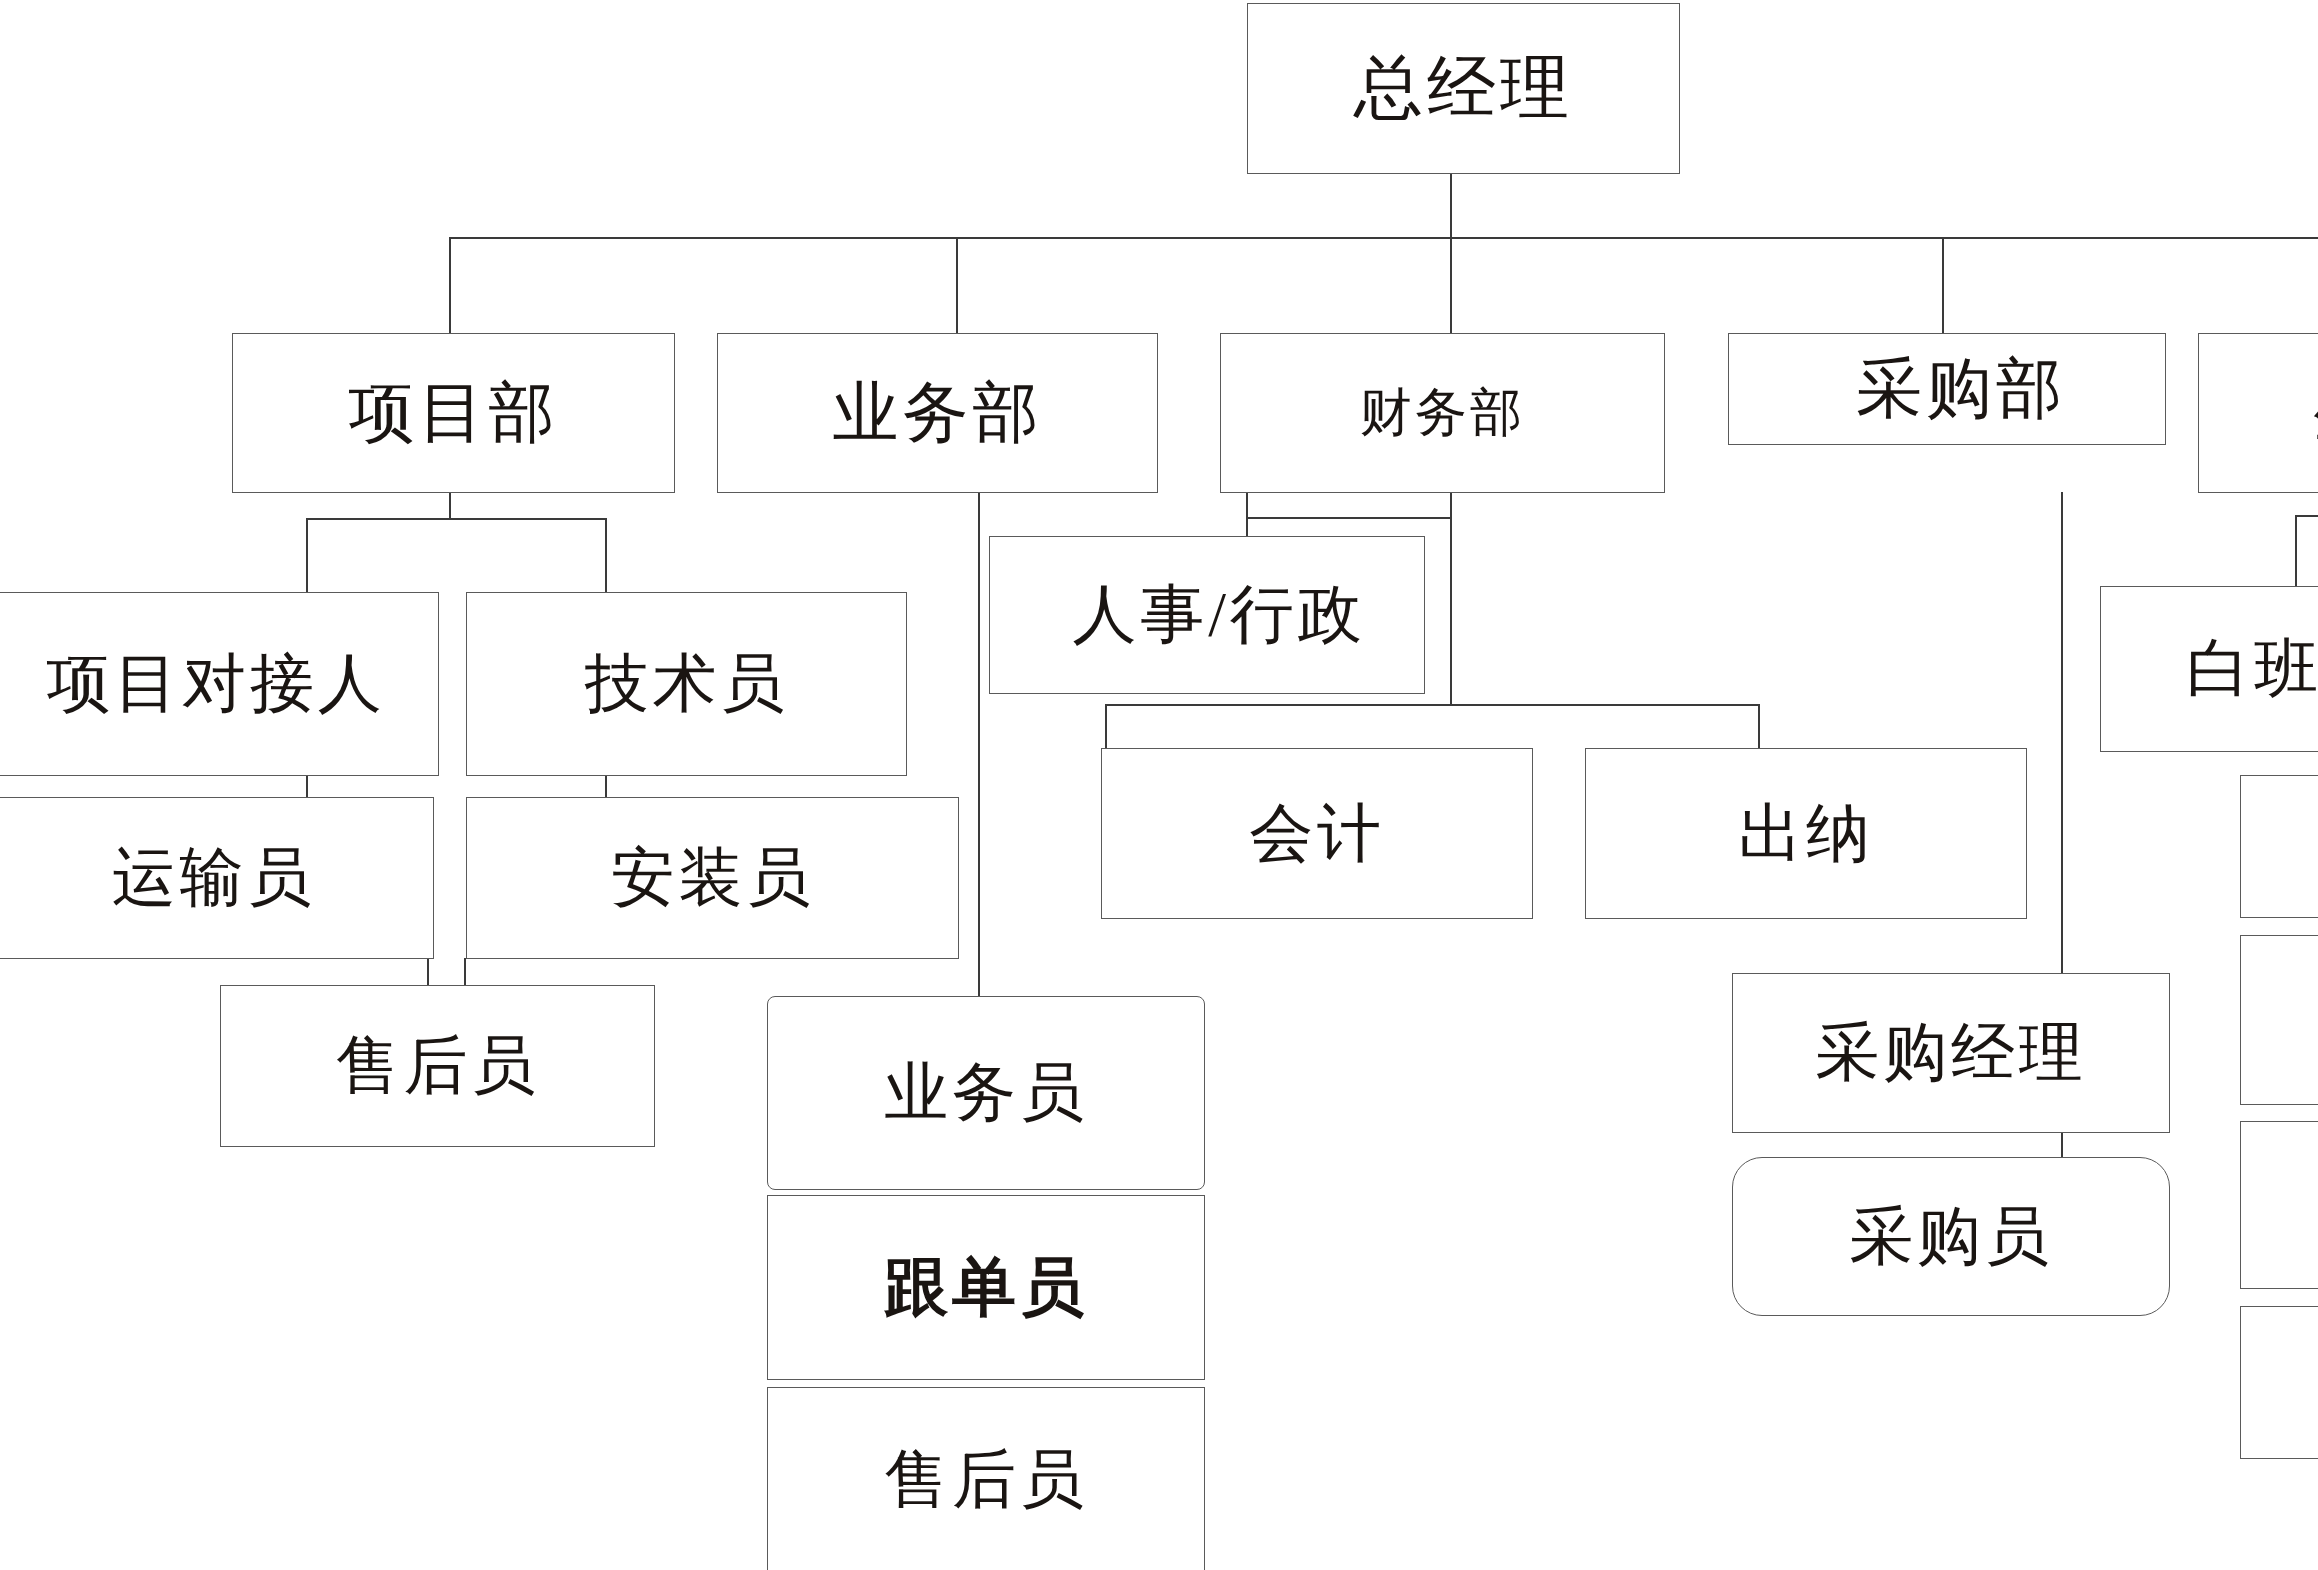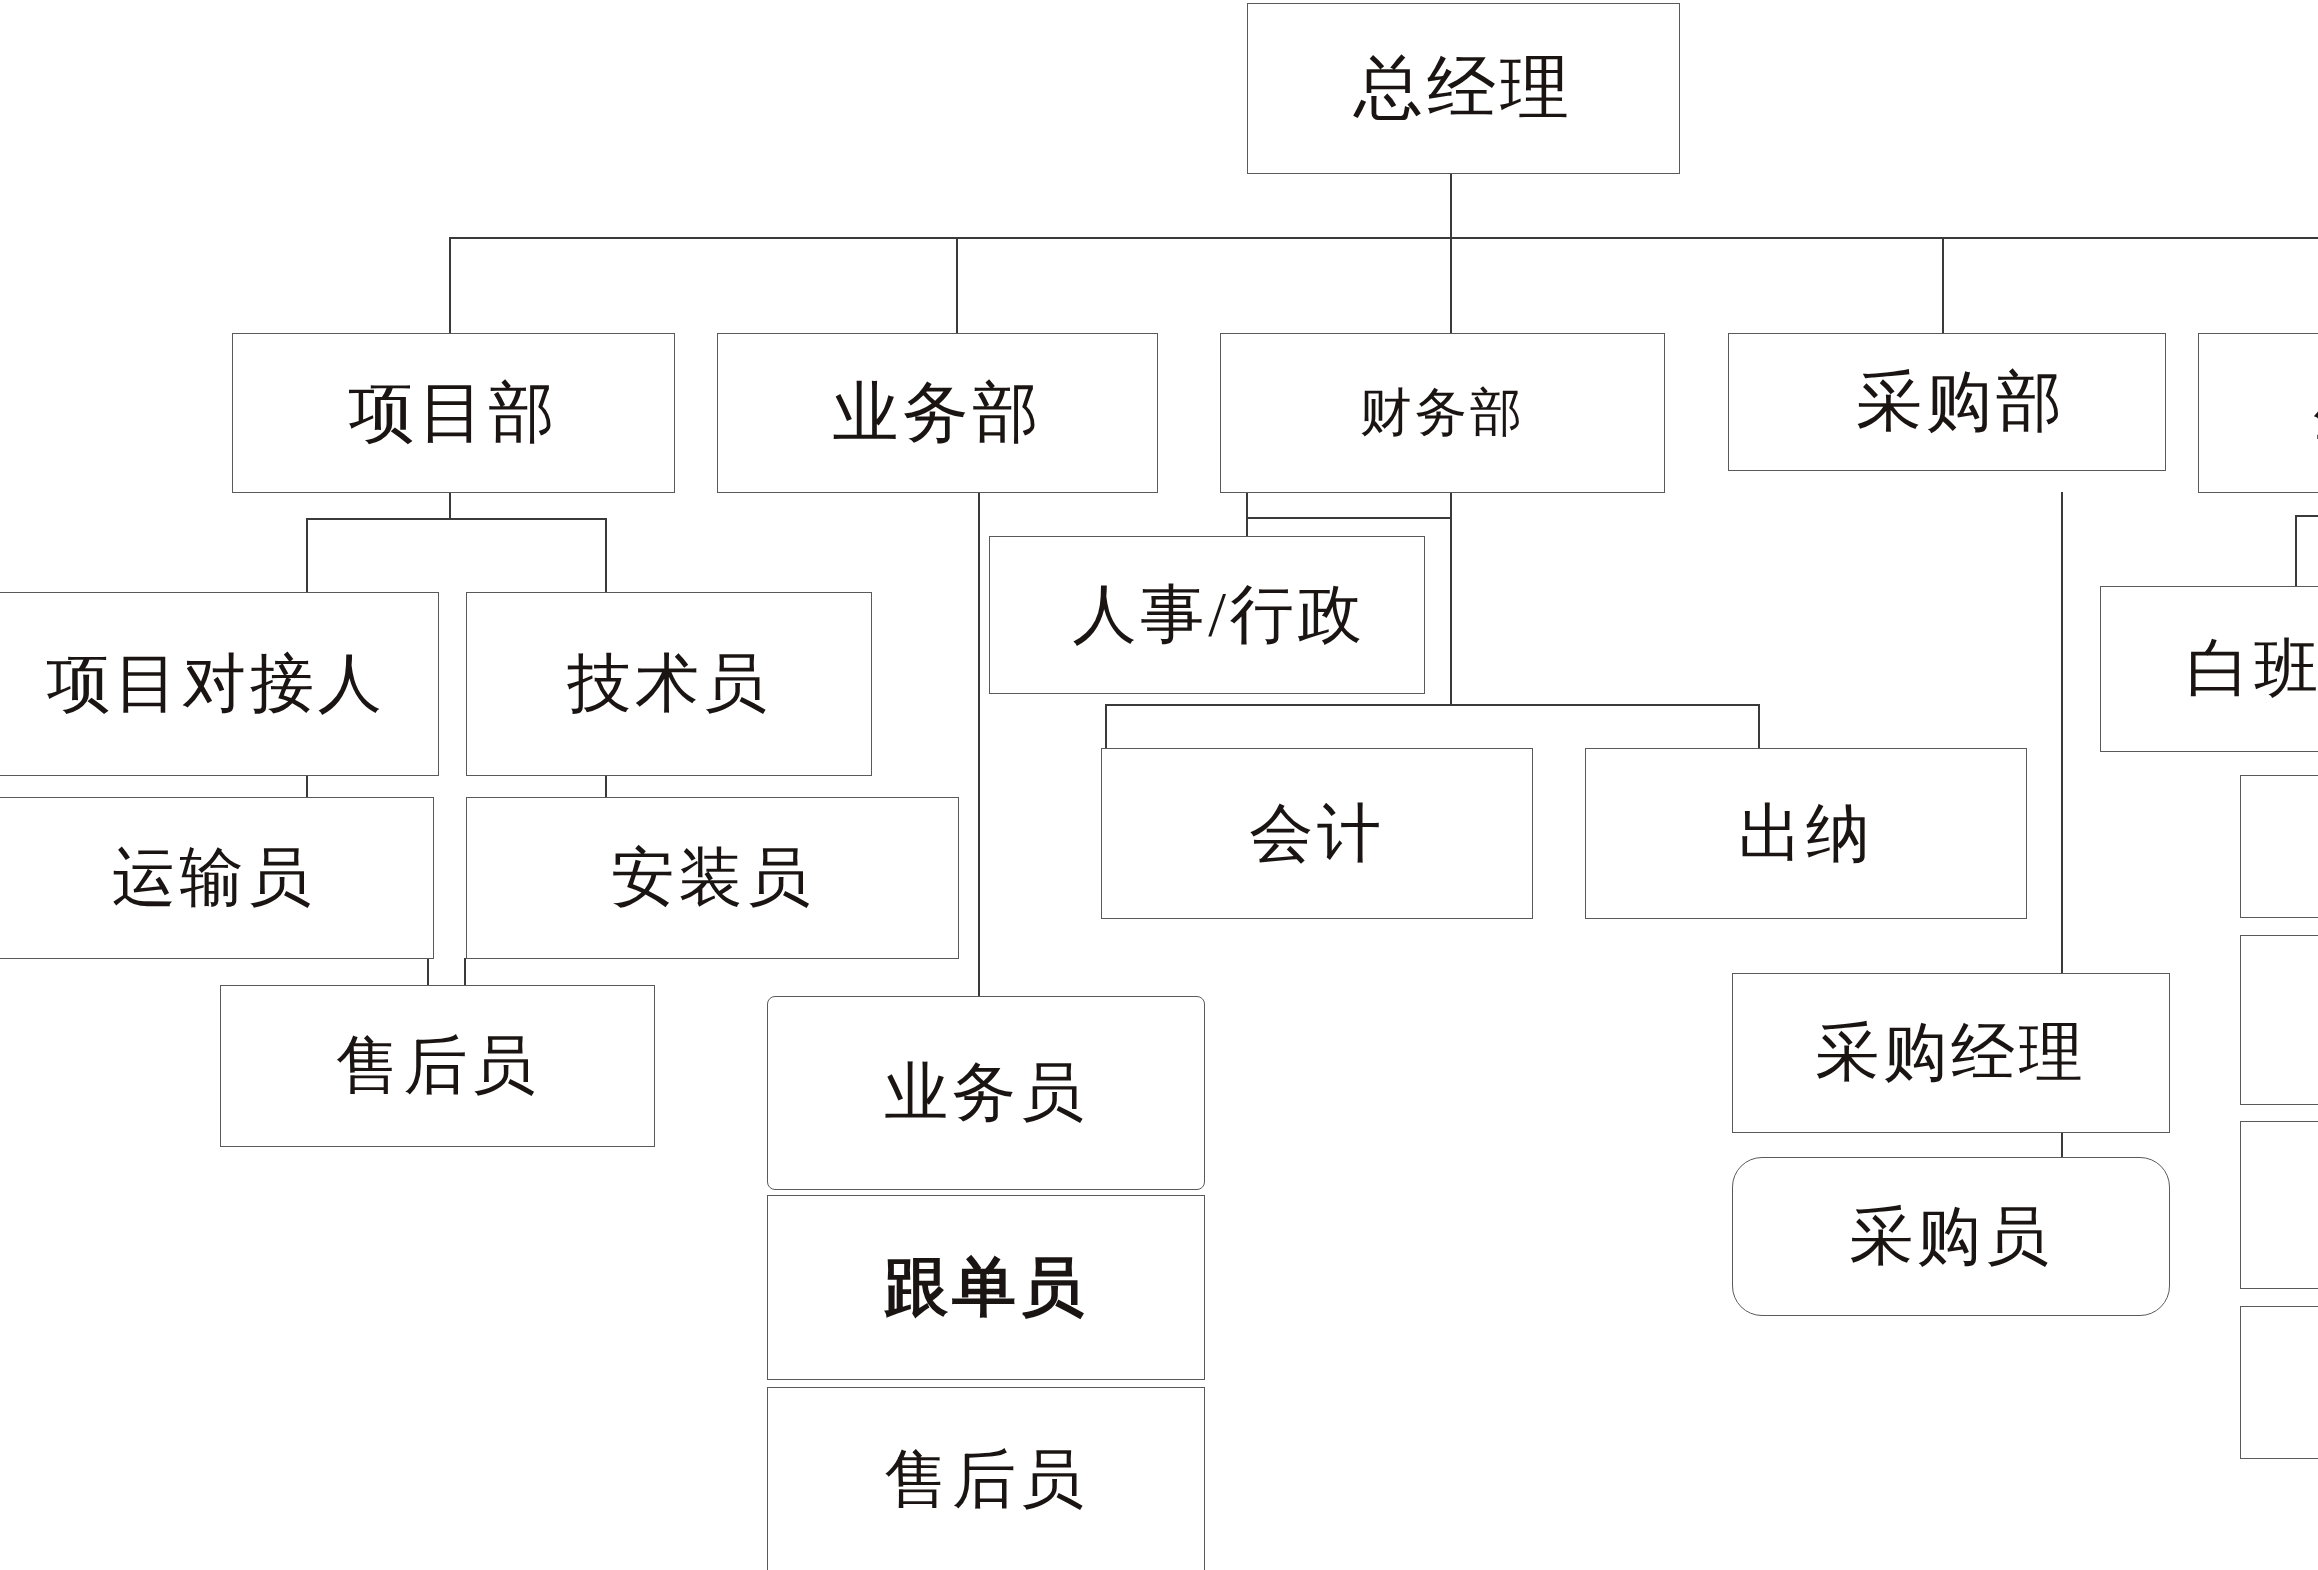--- a/index.html
+++ b/index.html
@@ -93,31 +93,31 @@
 
   <div class="node" style="left:232px; top:333px; width:443px; height:160px; font-size:66px;">
     <span class="node-label">项目部</span>
   </div>
   <div class="node" style="left:717px; top:333px; width:441px; height:160px; font-size:66px;">
     <span class="node-label">业务部</span>
   </div>
   <div class="node" style="left:1220px; top:333px; width:445px; height:160px; font-size:52px;">
     <span class="node-label">财务部</span>
   </div>
-  <div class="node" style="left:1728px; top:333px; width:438px; height:138px; font-size:66px;padding-left:28px;">
+  <div class="node" style="left:1728px; top:333px; width:438px; height:112px; font-size:66px;padding-left:28px;">
     <span class="node-label">采购部</span>
   </div>
   <div class="node" style="left:2198px; top:333px; width:441px; height:160px; font-size:66px;">
     <span class="node-label">生产部</span>
   </div>
 
   <div class="node" style="left:-6.5px; top:592px; width:445px; height:184px; font-size:64px;">
     <span class="node-label">项目对接人</span>
   </div>
-  <div class="node" style="left:466px; top:592px; width:406px; height:184px; font-size:64px;">
+  <div class="node" style="left:466px; top:592px; width:441px; height:184px; font-size:64px;">
     <span class="node-label">技术员</span>
   </div>
   <div class="node" style="left:-6.5px; top:797px; width:440px; height:162px; font-size:64px;">
     <span class="node-label">运输员</span>
   </div>
   <div class="node" style="left:466px; top:797px; width:493px; height:162px; font-size:64px;">
     <span class="node-label">安装员</span>
   </div>
   <div class="node" style="left:220px; top:985px; width:435px; height:162px; font-size:64px;">
     <span class="node-label">售后员</span>

